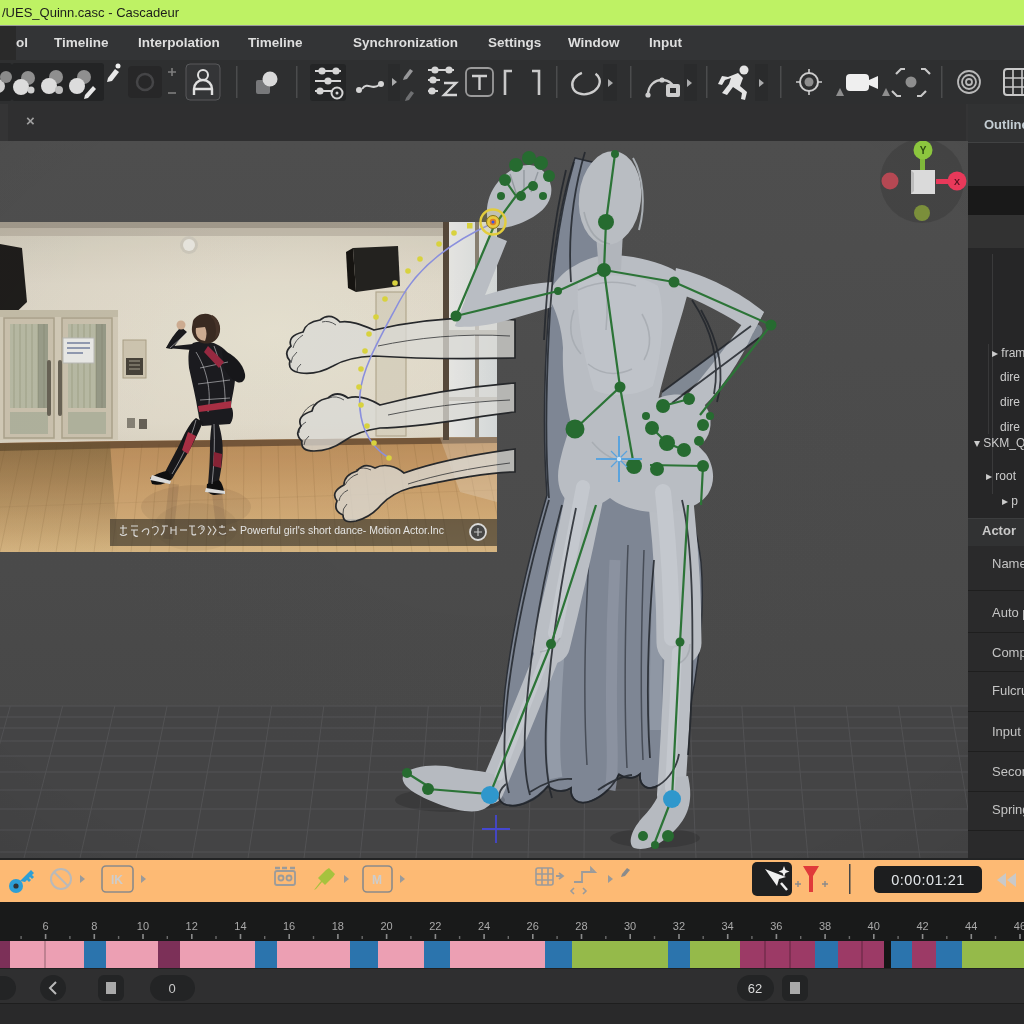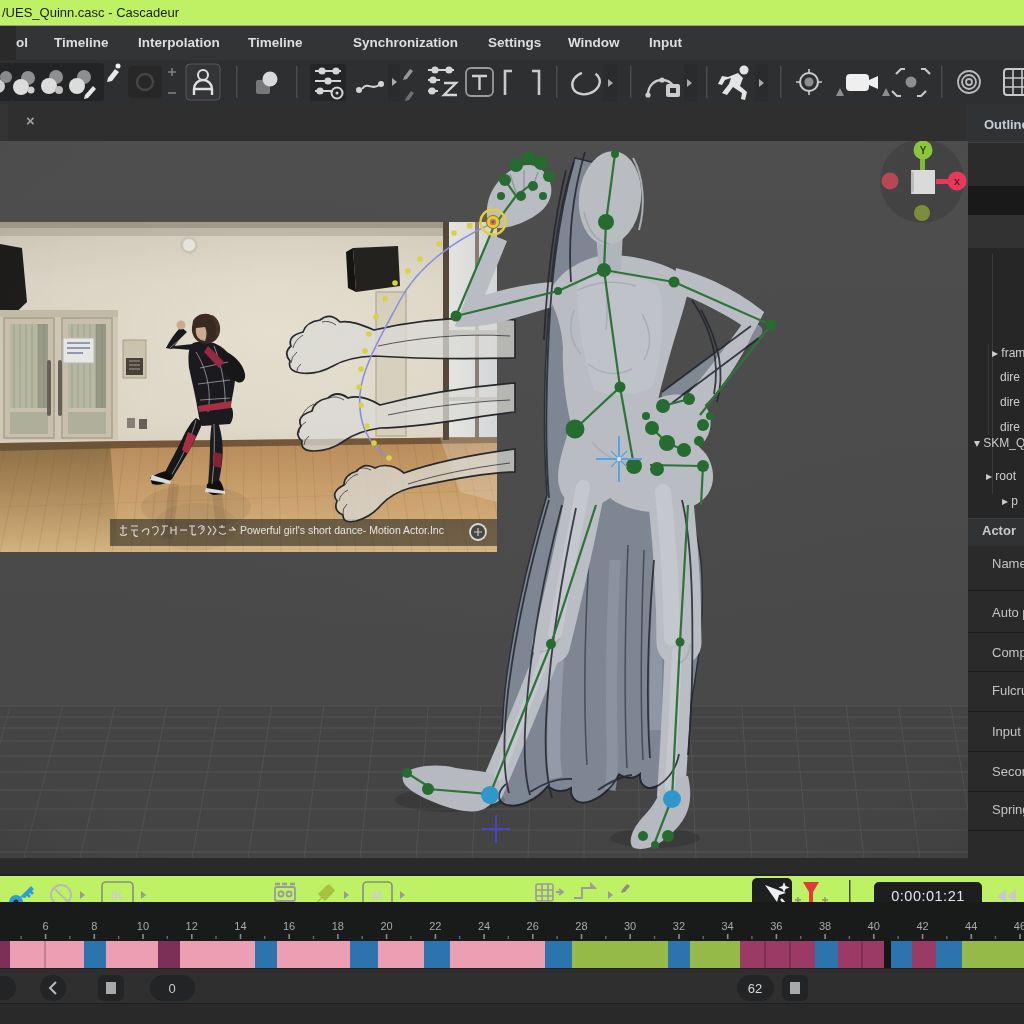--- a/index.html
+++ b/index.html
@@ -17,21 +17,21 @@
   #toolbar{left:0;top:60px;width:1024px;height:44px;background:#2e2f30;}
   
   #tabstrip{left:0;top:104px;width:1024px;height:37px;background:#343435;}
   #tabstrip .tab{position:absolute;left:8px;top:0px;width:958px;height:37px;background:#2f2f30;}
   #tabstrip .x{position:absolute;left:26px;top:8px;color:#9f9f9f;font-size:15px;font-weight:bold;}
   
   #viewport{left:0;top:141px;width:968px;height:717px;background:linear-gradient(#4f4f4f,#4b4b4b 60%,#474747);overflow:hidden;}
   
   #rpanel{left:968px;top:104px;width:56px;height:754px;background:#272727;color:#c9c9c9;font-size:13px;overflow:hidden;}
   
-  #btoolbar{left:0;top:858px;width:1024px;height:44px;background:#bef264;margin-top:16px;}
+  #btoolbar{left:0;top:858px;width:1024px;height:44px;background:#fdba74;}
   #ruler{left:0;top:902px;width:1024px;height:39px;background:#191a1a;color:#bcbcbc;font-size:11px;}
   #cband{left:0;top:941px;width:1024px;height:27px;background:#191a1a;}
   #crow{left:0;top:968px;width:1024px;height:35px;background:#2f2f30;border-top:1px solid #222;}
   #bstrip{left:0;top:1003px;width:1024px;height:21px;background:#29292a;border-top:1px solid #1e1e1e;}
 </style>
 </head>
 <body>
 <div id="stage">
   <div id="titlebar" class="abs"><span>/UES_Quinn.casc - Cascadeur</span></div>
   <div id="menubar" class="abs">

